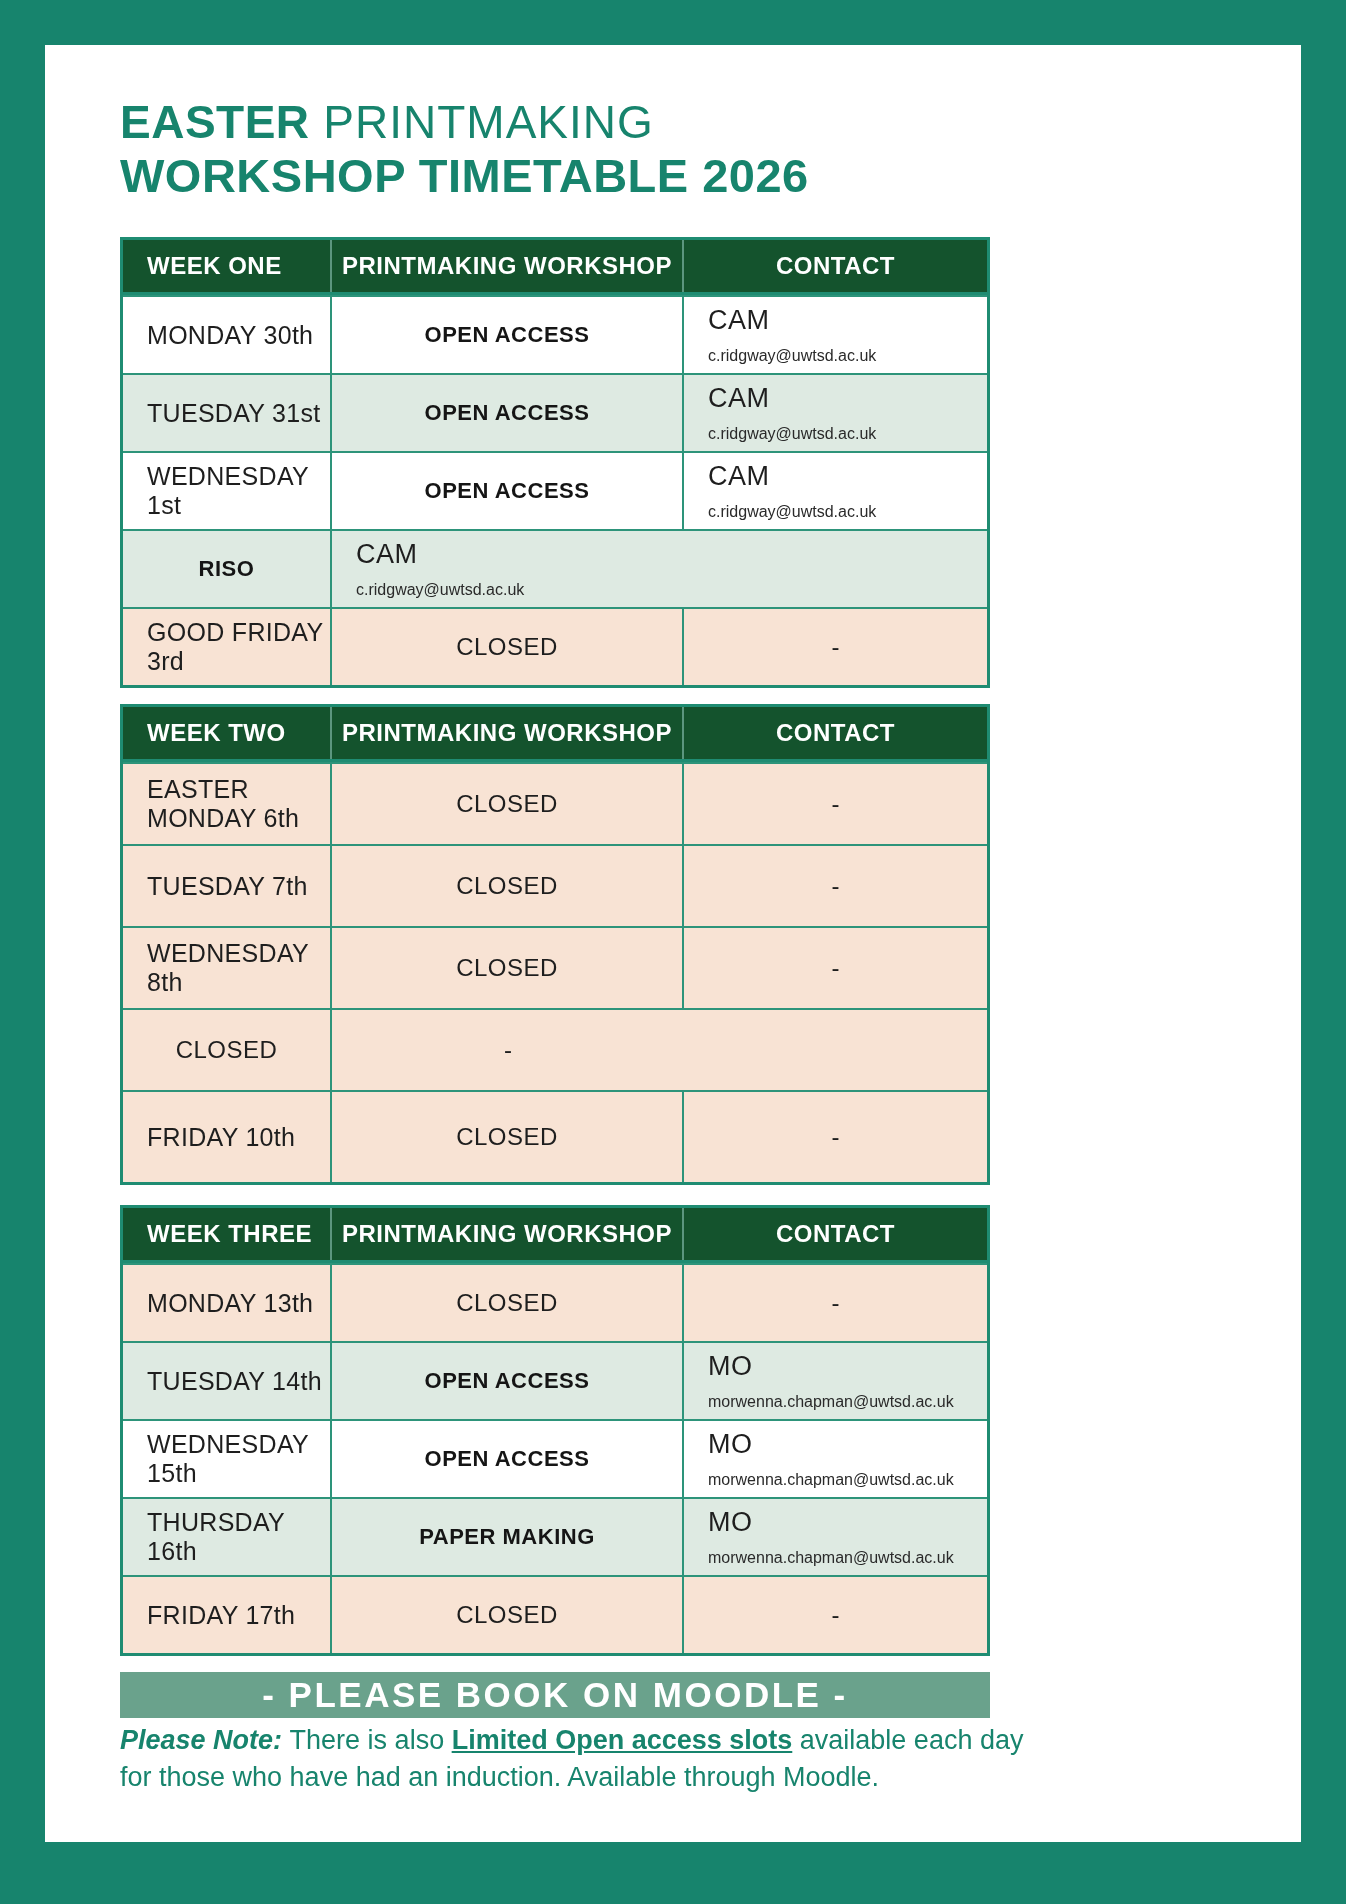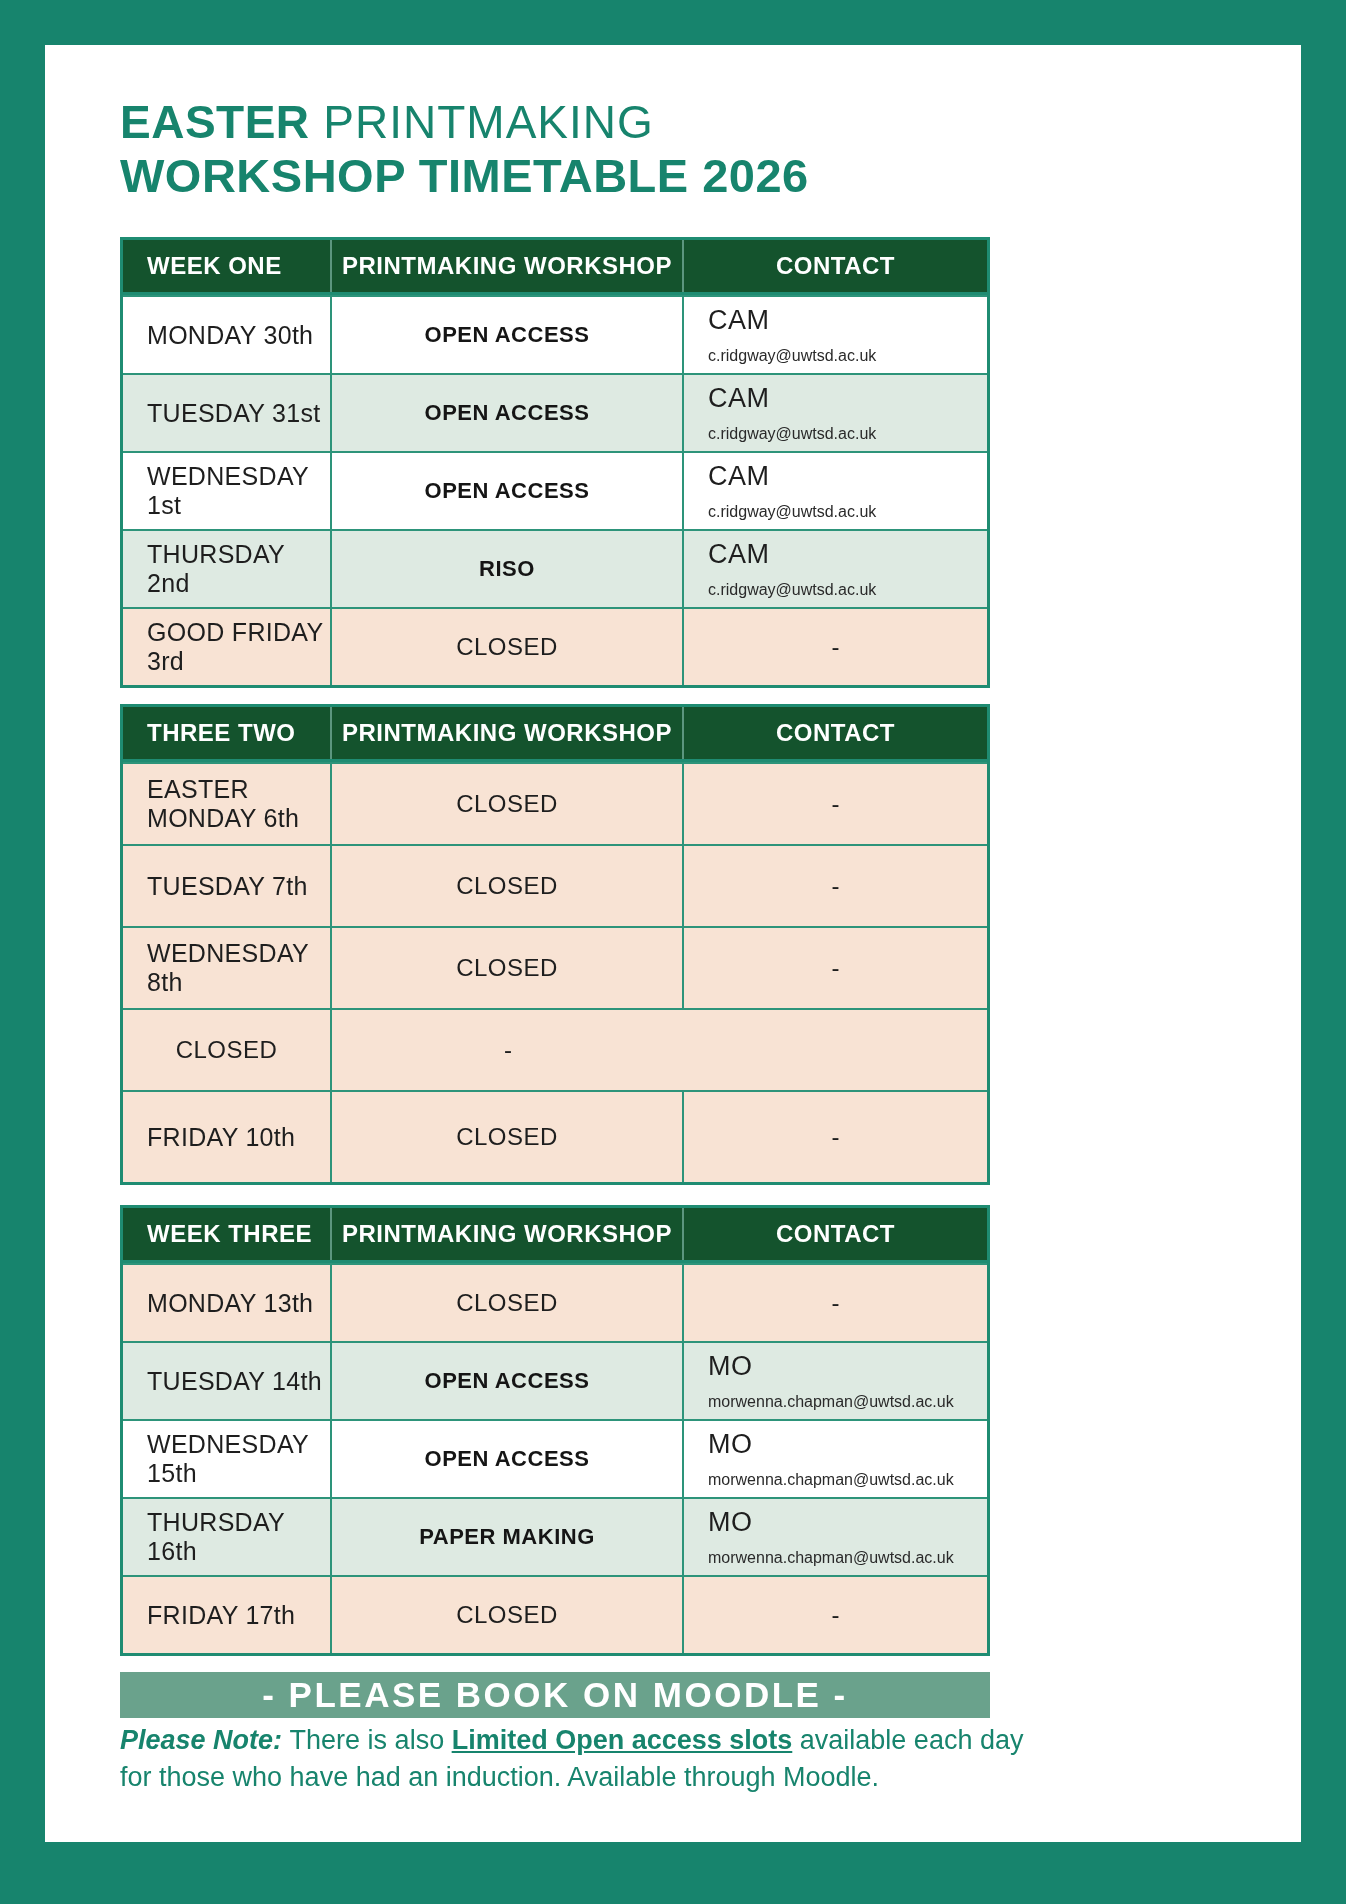--- a/index.html
+++ b/index.html
@@ -123,23 +123,20 @@
           </div>
           <div class="cell c-shop">
             <span class="shop-bold">OPEN ACCESS</span>
           </div>
           <div class="cell c-contact">
             <span class="cname">CAM</span>
             <span class="cemail">c.ridgway@uwtsd.ac.uk</span>
           </div>
         </div>
         <div class="t-row bg-green">
-          <div class="cell c-day">
-            <span>THURSDAY 2nd</span>
-          </div>
           <div class="cell c-shop">
             <span class="shop-bold">RISO</span>
           </div>
           <div class="cell c-contact">
             <span class="cname">CAM</span>
             <span class="cemail">c.ridgway@uwtsd.ac.uk</span>
           </div>
         </div>
         <div class="t-row bg-peach">
           <div class="cell c-day">
@@ -152,21 +149,21 @@
             <span class="cdash">-</span>
           </div>
         </div>
       </div>
   </div>
 
   <div class="gap16"></div>
 
   <div class="ttable t2">
     <div class="t-head">
-      <div class="h-cell h-week">THREE TWO</div>
+      <div class="h-cell h-week">WEEK TWO</div>
       <div class="h-cell">PRINTMAKING WORKSHOP</div>
       <div class="h-cell">CONTACT</div>
     </div>
     <div>
         <div class="t-row bg-peach">
           <div class="cell c-day">
             <span>EASTER MONDAY 6th</span>
           </div>
           <div class="cell c-shop">
             <span class="shop-reg">CLOSED</span>

